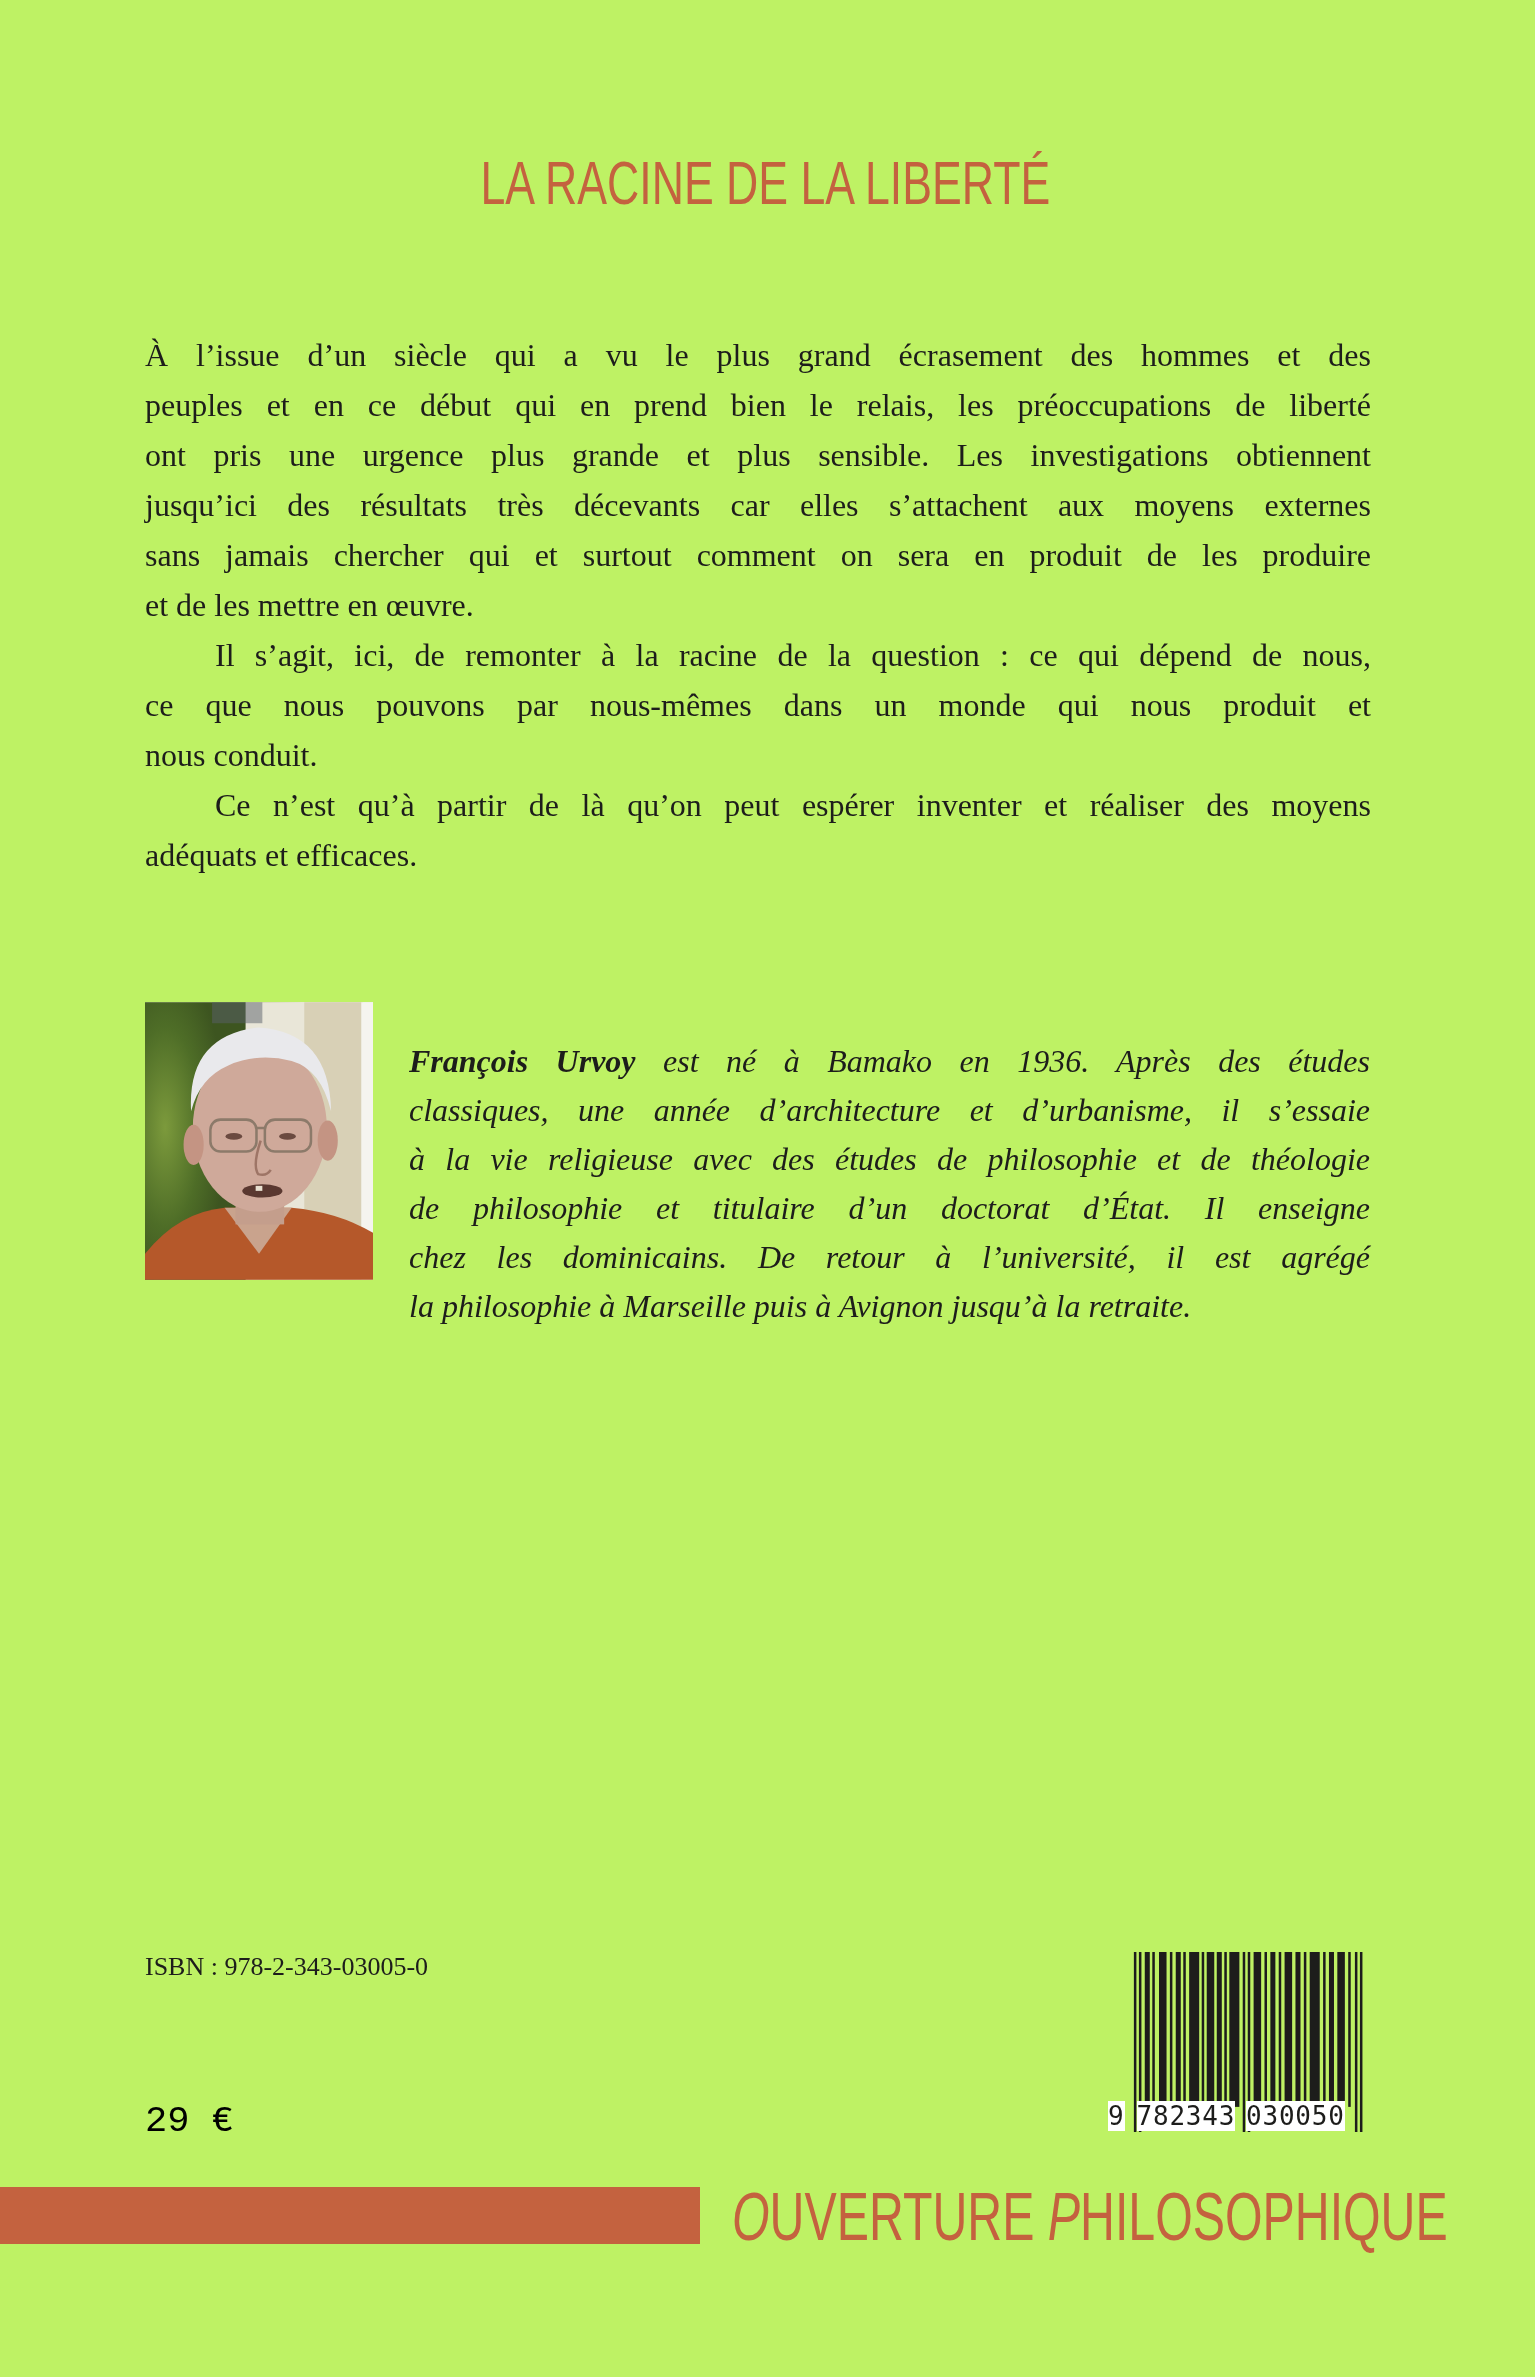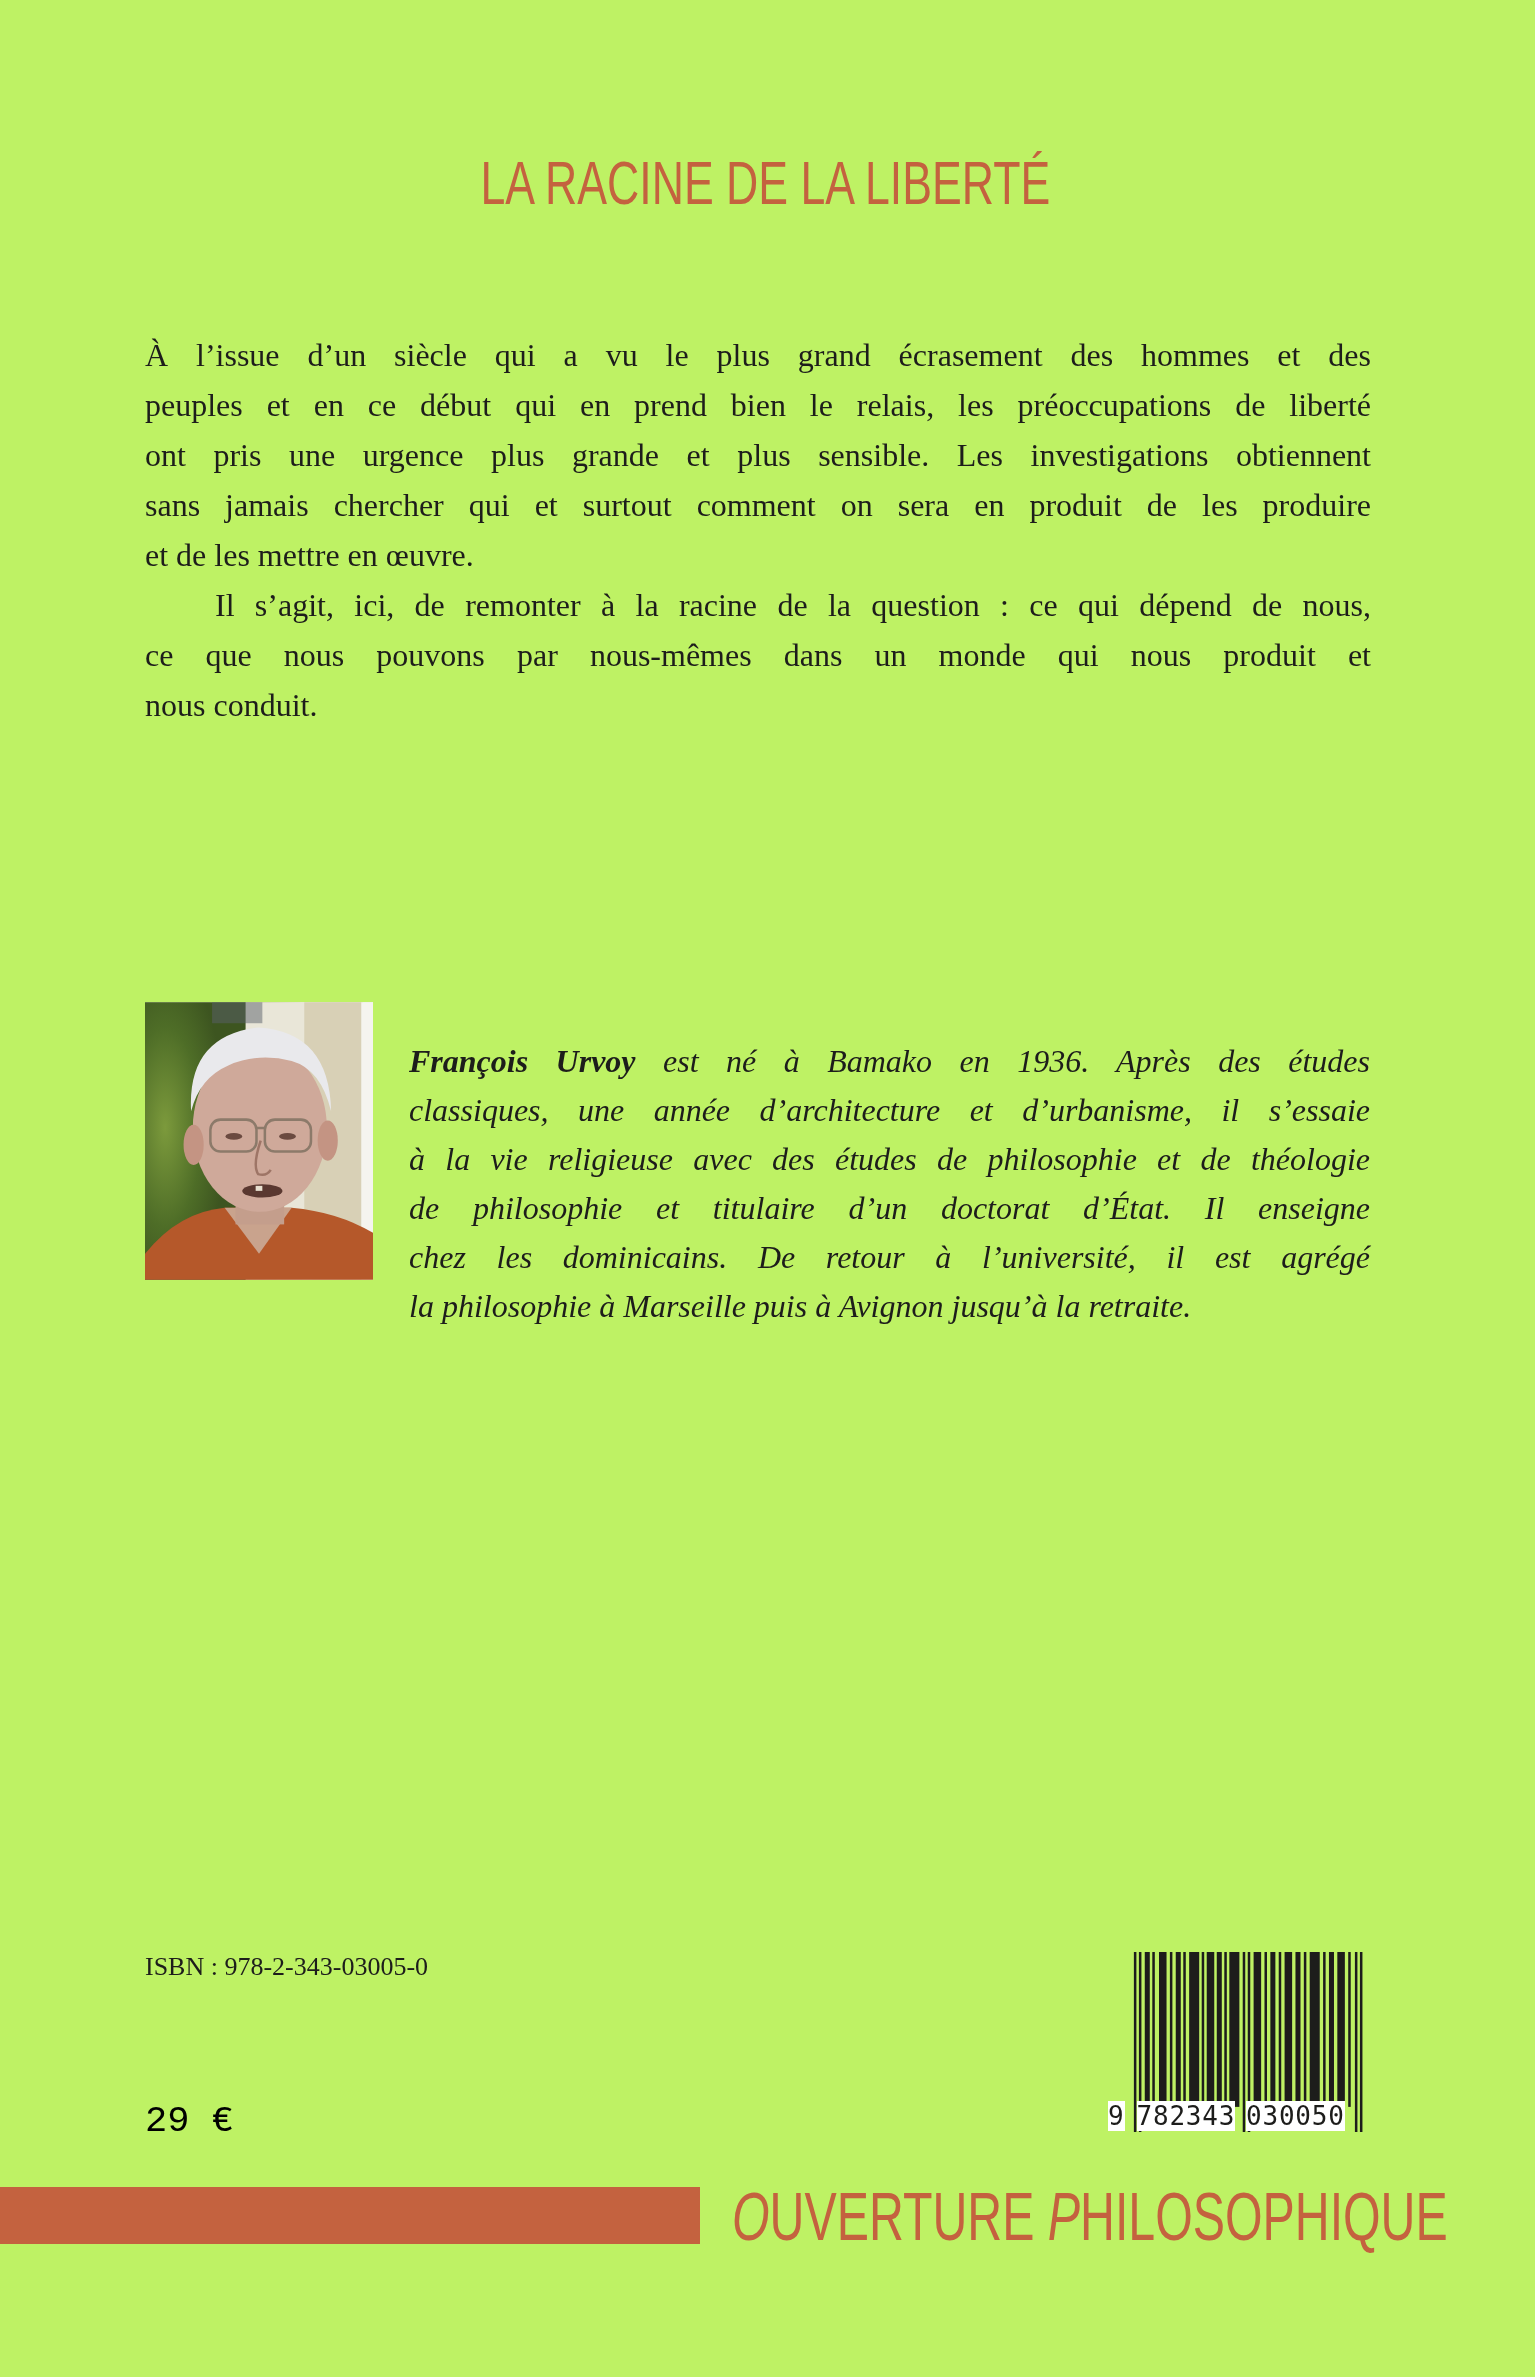--- a/index.html
+++ b/index.html
@@ -88,27 +88,32 @@
 
 <div class="page">
 
   <div class="title">LA RACINE DE LA LIBERTÉ</div>
 
   <div class="blurb">
     <p>
       <span class="line">À l’issue d’un siècle qui a vu le plus grand écrasement des hommes et des</span>
       <span class="line">peuples et en ce début qui en prend bien le relais, les préoccupations de liberté</span>
       <span class="line">ont pris une urgence plus grande et plus sensible. Les investigations obtiennent</span>
+      <span class="line">jusqu’ici des résultats très décevants car elles s’attachent aux moyens externes</span>
       <span class="line">sans jamais chercher qui et surtout comment on sera en produit de les produire</span>
       <span class="line last">et de les mettre en œuvre.</span>
     </p>
     <p>
       <span class="line" style="padding-left:70px">Il s’agit, ici, de remonter à la racine de la question : ce qui dépend de nous,</span>
       <span class="line">ce que nous pouvons par nous-mêmes dans un monde qui nous produit et</span>
       <span class="line last">nous conduit.</span>
+    </p>
+    <p>
+      <span class="line" style="padding-left:70px">Ce n’est qu’à partir de là qu’on peut espérer inventer et réaliser des moyens</span>
+      <span class="line last">adéquats et efficaces.</span>
     </p>
   </div>
 
   <div class="photo" title="Portrait de François Urvoy">
     <svg width="228" height="278" viewBox="0 0 272 331">
       <defs>
         <radialGradient id="bush" cx="20%" cy="45%" r="60%">
           <stop offset="0%" stop-color="#7c9a3c"></stop>
           <stop offset="60%" stop-color="#4e6d27"></stop>
           <stop offset="100%" stop-color="#3d5520"></stop>

